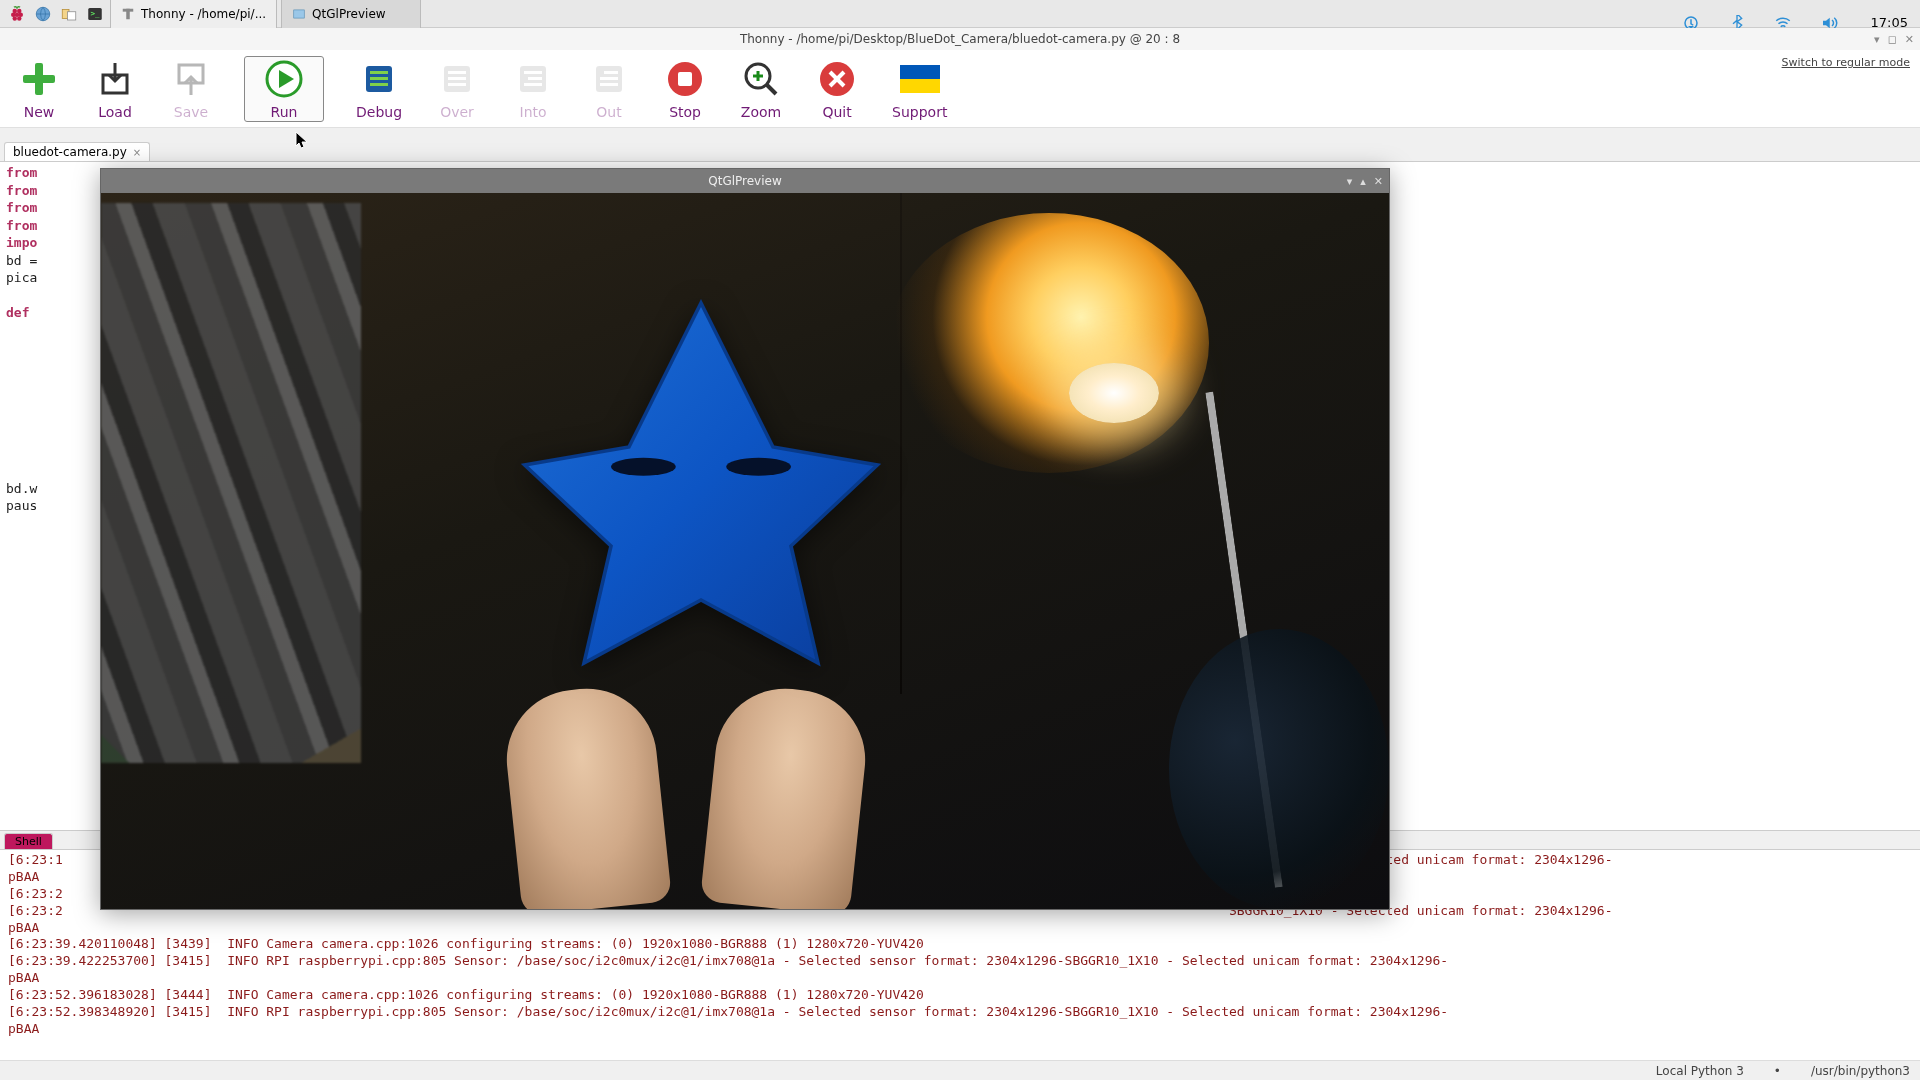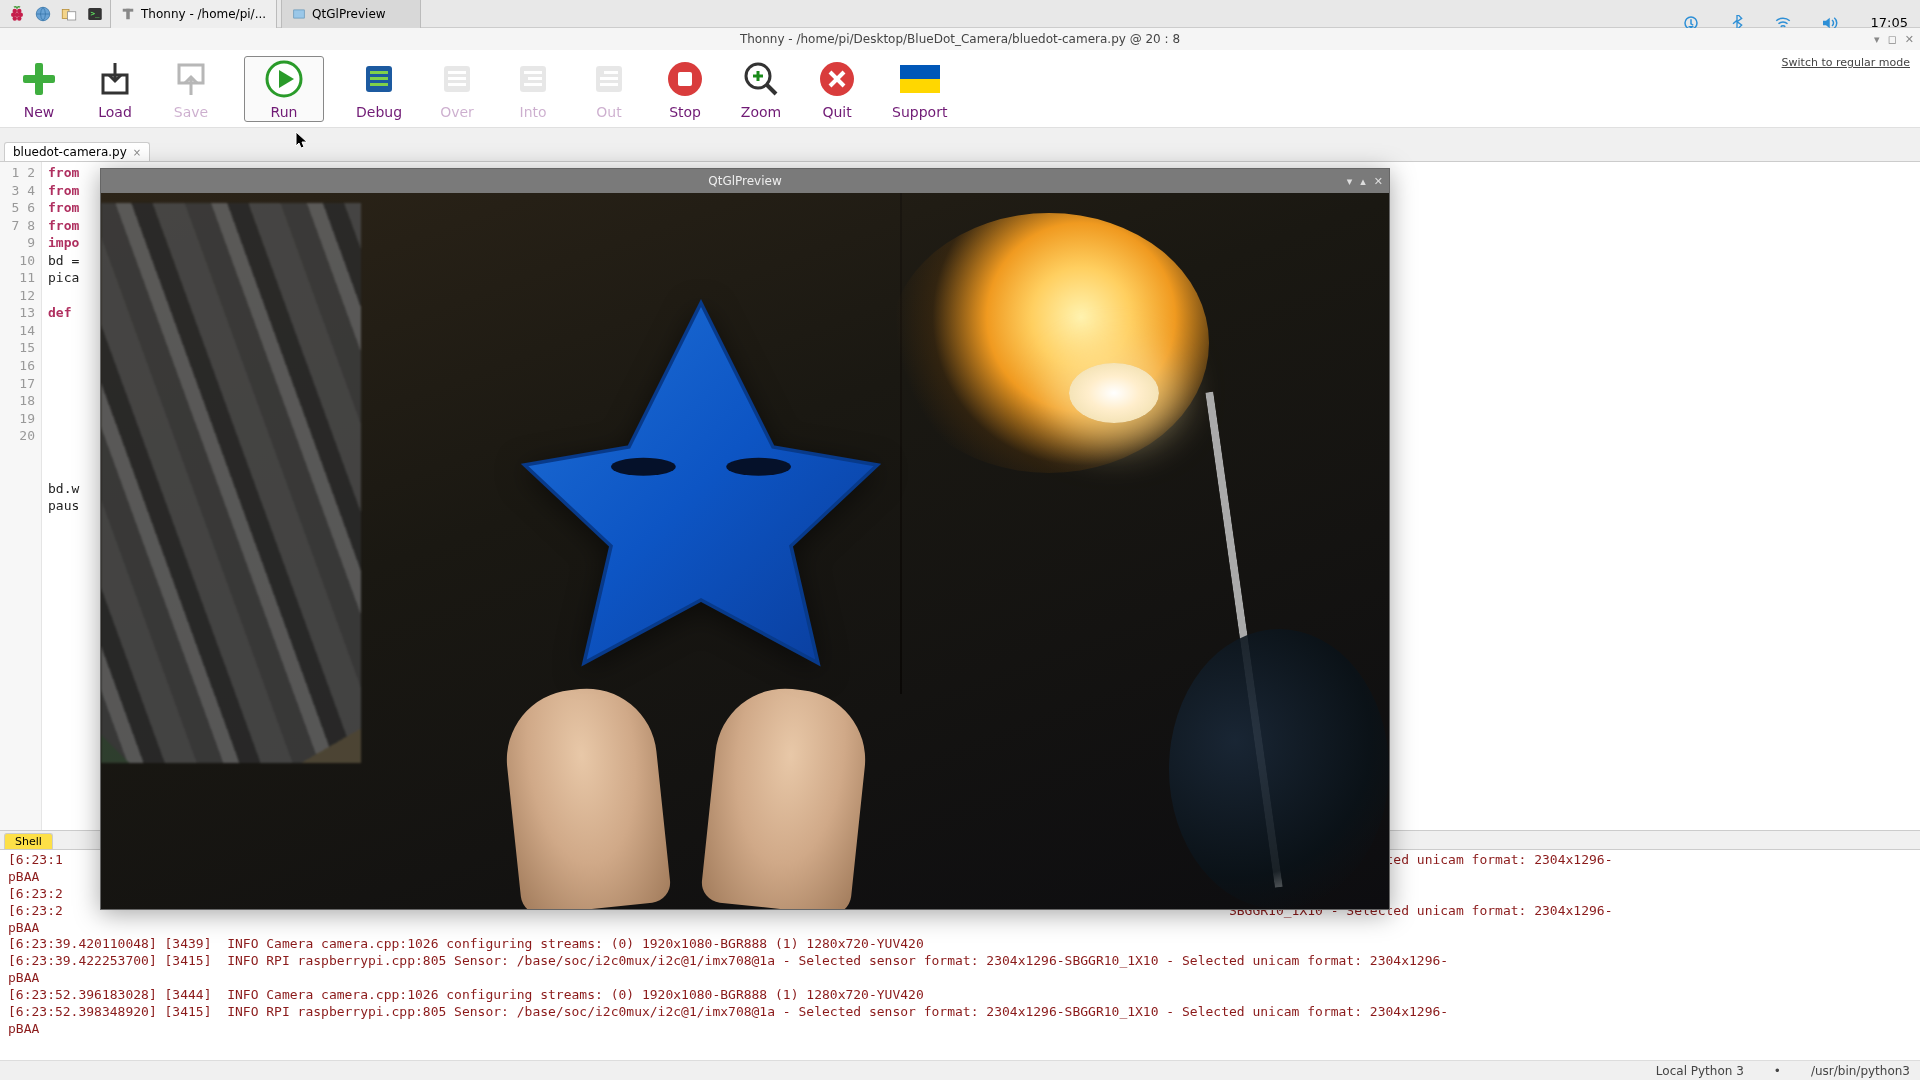--- a/index.html
+++ b/index.html
@@ -32,21 +32,21 @@
 .tabs-row { height: 34px; background: #f0f0f0; display: flex; align-items: flex-end; padding-left: 4px; border-bottom: 1px solid #ccc; }
 .file-tab { background: #fff; border: 1px solid #ccc; border-bottom: none; padding: 2px 8px; font-size: 12px; display: flex; align-items: center; gap: 6px; border-radius: 3px 3px 0 0; }
 .tab-close { color: #888; font-size: 10px; cursor: pointer; }
 
 .editor-area { flex: 1; display: flex; background: #fff; min-height: 0; position: relative; }
 .gutter { width: 42px; background: #f7f7f7; border-right: 1px solid #e5e5e5; text-align: right; padding: 2px 6px; font-family: "DejaVu Sans Mono", monospace; font-size: 13px; color: #999; line-height: 1.35; }
 .code { flex: 1; padding: 2px 6px; font-family: "DejaVu Sans Mono", monospace; font-size: 13px; color: #222; white-space: pre; line-height: 1.35; overflow: hidden; }
 .kw { color: #b03060; font-weight: bold; }
 
 .shell-header { height: 20px; background: #f0f0f0; border-top: 1px solid #ccc; border-bottom: 1px solid #ccc; display: flex; align-items: flex-end; padding-left: 4px; }
-.shell-tab { background: #fde047; border: 1px solid #ccc; border-bottom: none; padding: 1px 10px; font-size: 11px; border-radius: 3px 3px 0 0; }
+.shell-tab { background: #be185d; border: 1px solid #ccc; border-bottom: none; padding: 1px 10px; font-size: 11px; border-radius: 3px 3px 0 0; }
 .shell { height: 210px; background: #fff; font-family: "DejaVu Sans Mono", monospace; font-size: 13px; color: #8b1a1a; padding: 2px 8px; white-space: pre-wrap; overflow: hidden; line-height: 1.3; }
 
 .statusbar { height: 20px; background: #f0f0f0; border-top: 1px solid #ddd; display: flex; align-items: center; justify-content: flex-end; padding: 0 10px; font-size: 12px; color: #444; gap: 30px; }
 
 
 .preview { position: absolute; top: 168px; left: 100px; width: 1290px; height: 742px; background: #222; box-shadow: 0 4px 24px rgba(0,0,0,0.35); border: 1px solid #666; }
 .preview-titlebar { height: 24px; background: #7a7a7a; color: #eee; display: flex; align-items: center; justify-content: center; font-size: 12px; position: relative; }
 .preview-controls { position: absolute; right: 6px; display: flex; gap: 8px; color: #ddd; font-size: 11px; }
 .preview-controls span { cursor: pointer; }
 .preview-body { position: relative; width: 100%; height: calc(100% - 24px); background: linear-gradient(160deg, #2c2418 0%, #1a1812 40%, #0d0d10 100%); overflow: hidden; }
@@ -286,40 +286,20 @@
   </div>
 
   <div class="tabs-row">
     <div class="file-tab">
       <span>bluedot-camera.py</span>
       <span class="tab-close">×</span>
     </div>
   </div>
 
   <div class="editor-area">
-    <div class="gutter"> 1
- 2
- 3
- 4
- 5
- 6
- 7
- 8
- 9
-10
-11
-12
-13
-14
-15
-16
-17
-18
-19
-20</div>
     <div class="code"><span class="kw">from</span>
 <span class="kw">from</span>
 <span class="kw">from</span>
 <span class="kw">from</span>
 <span class="kw">impo</span>
 <span>bd =</span>
 <span>pica</span>
 
 <span class="kw">def</span>
 

